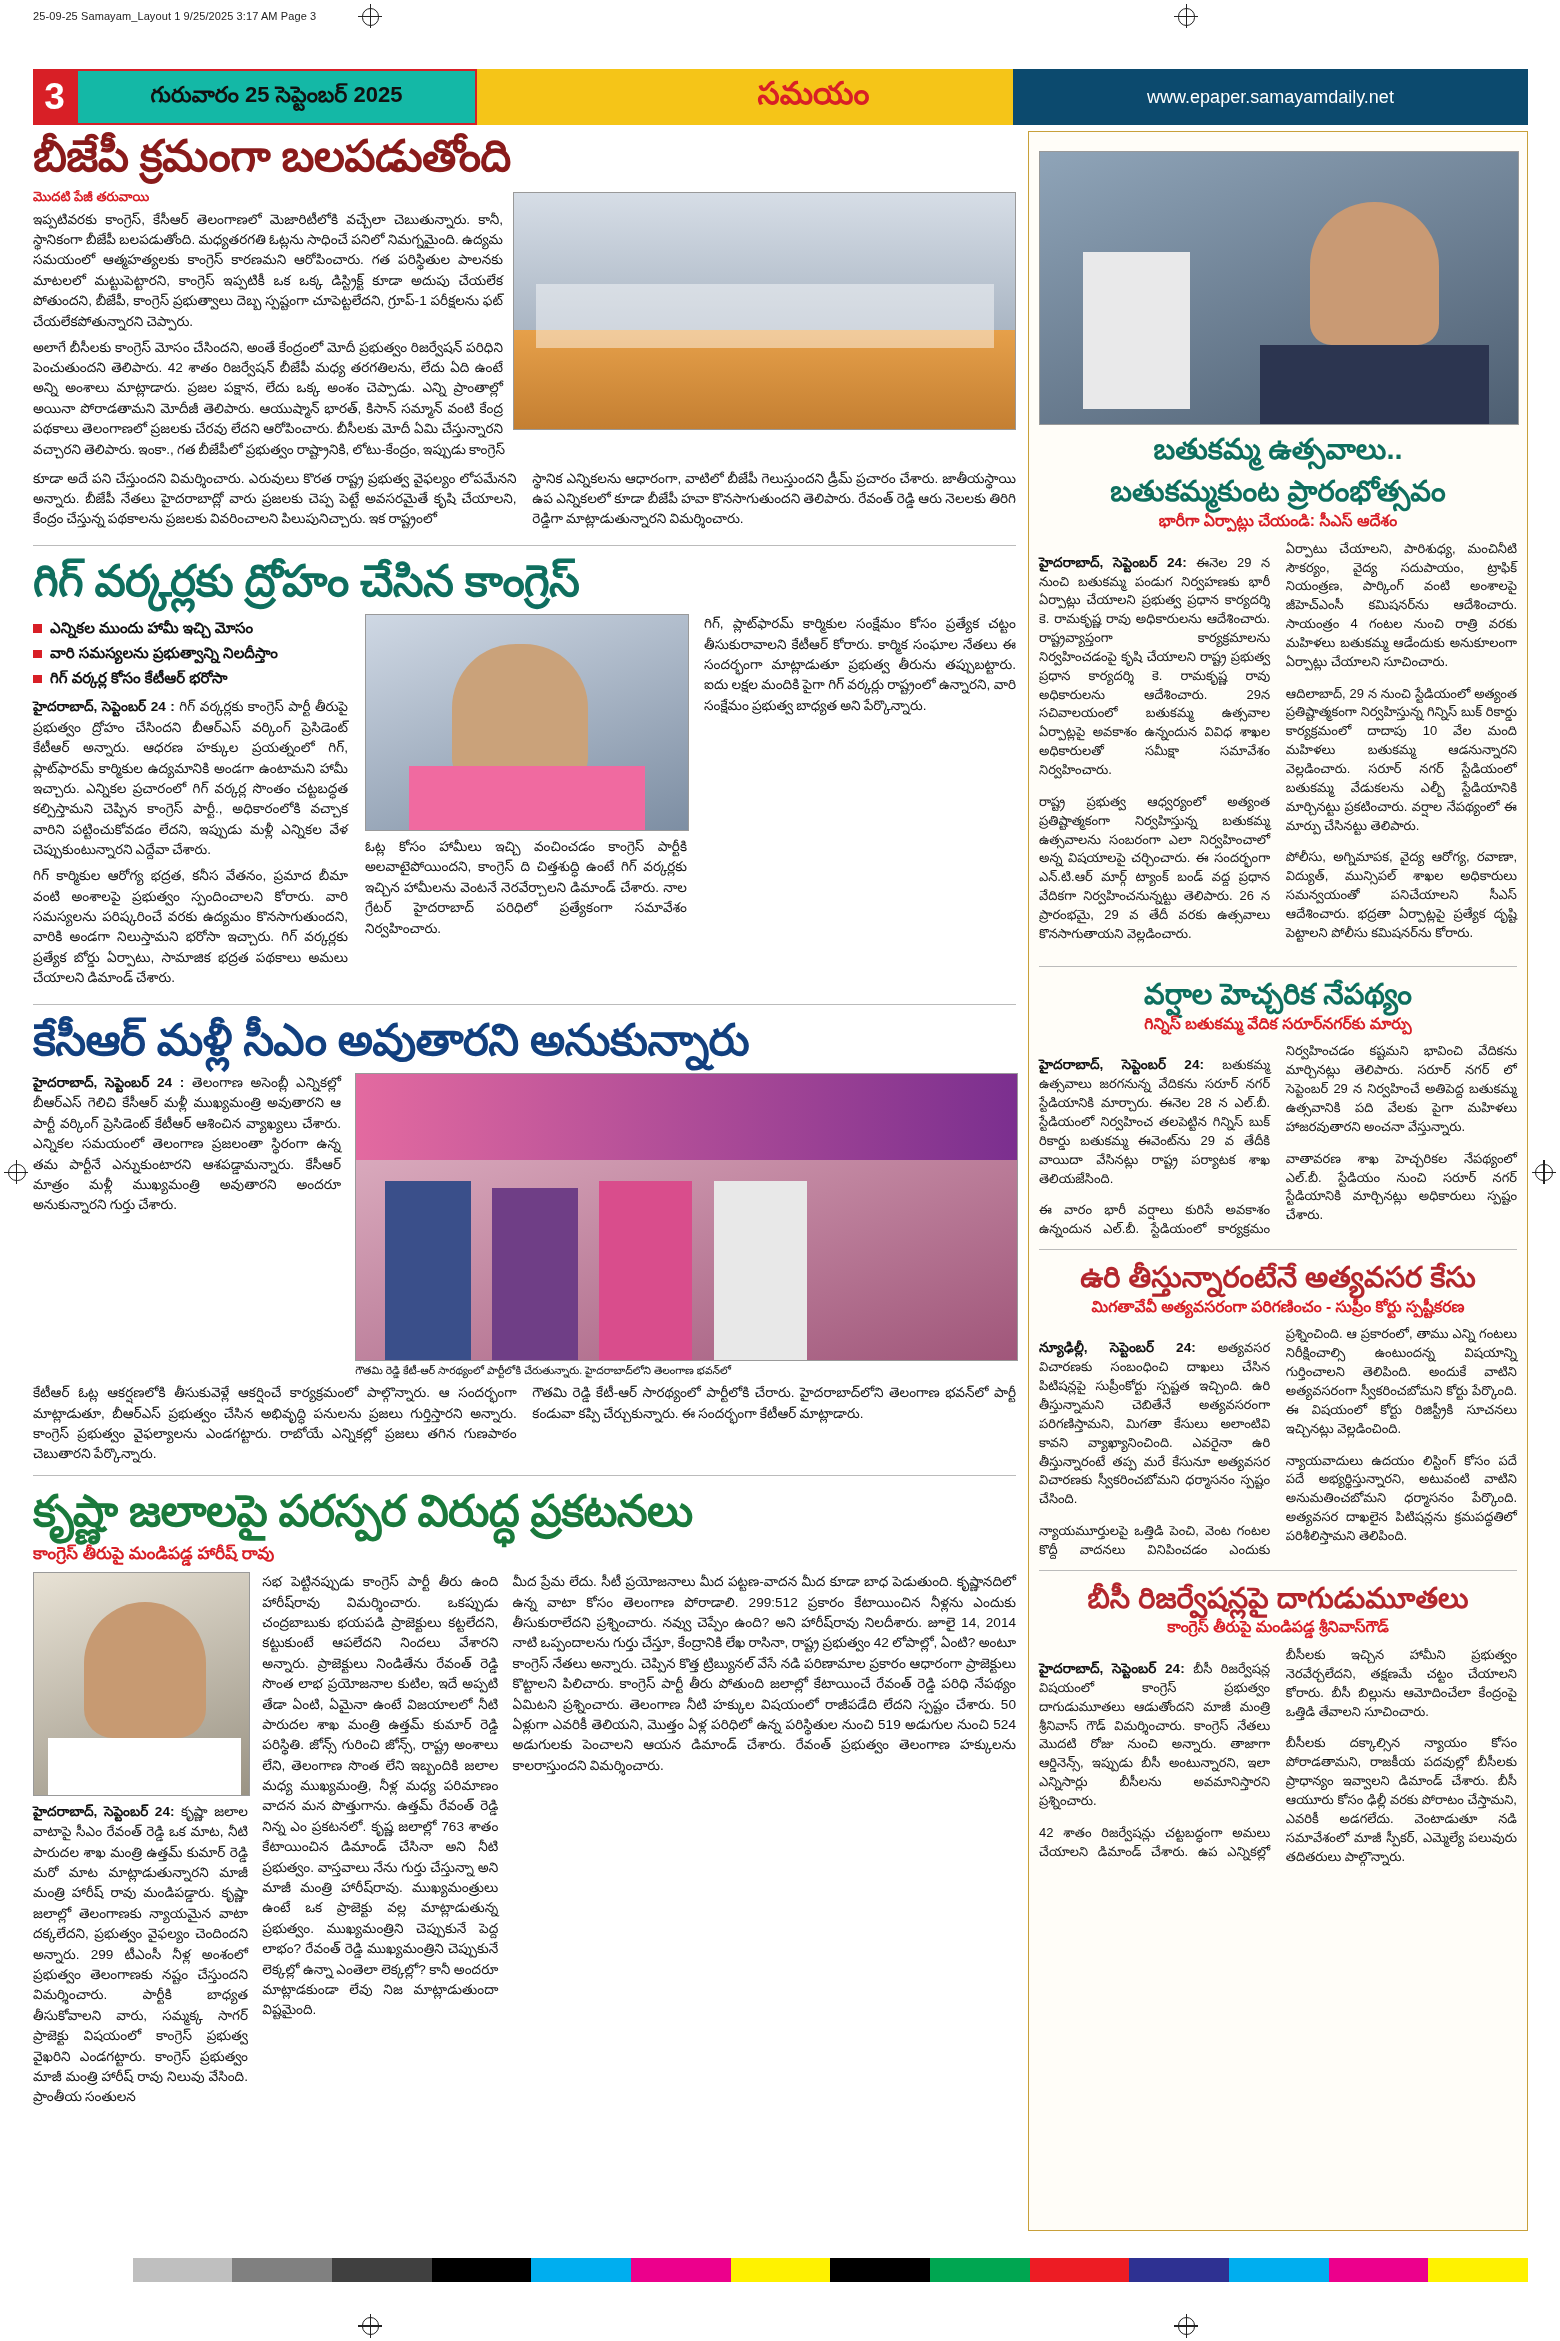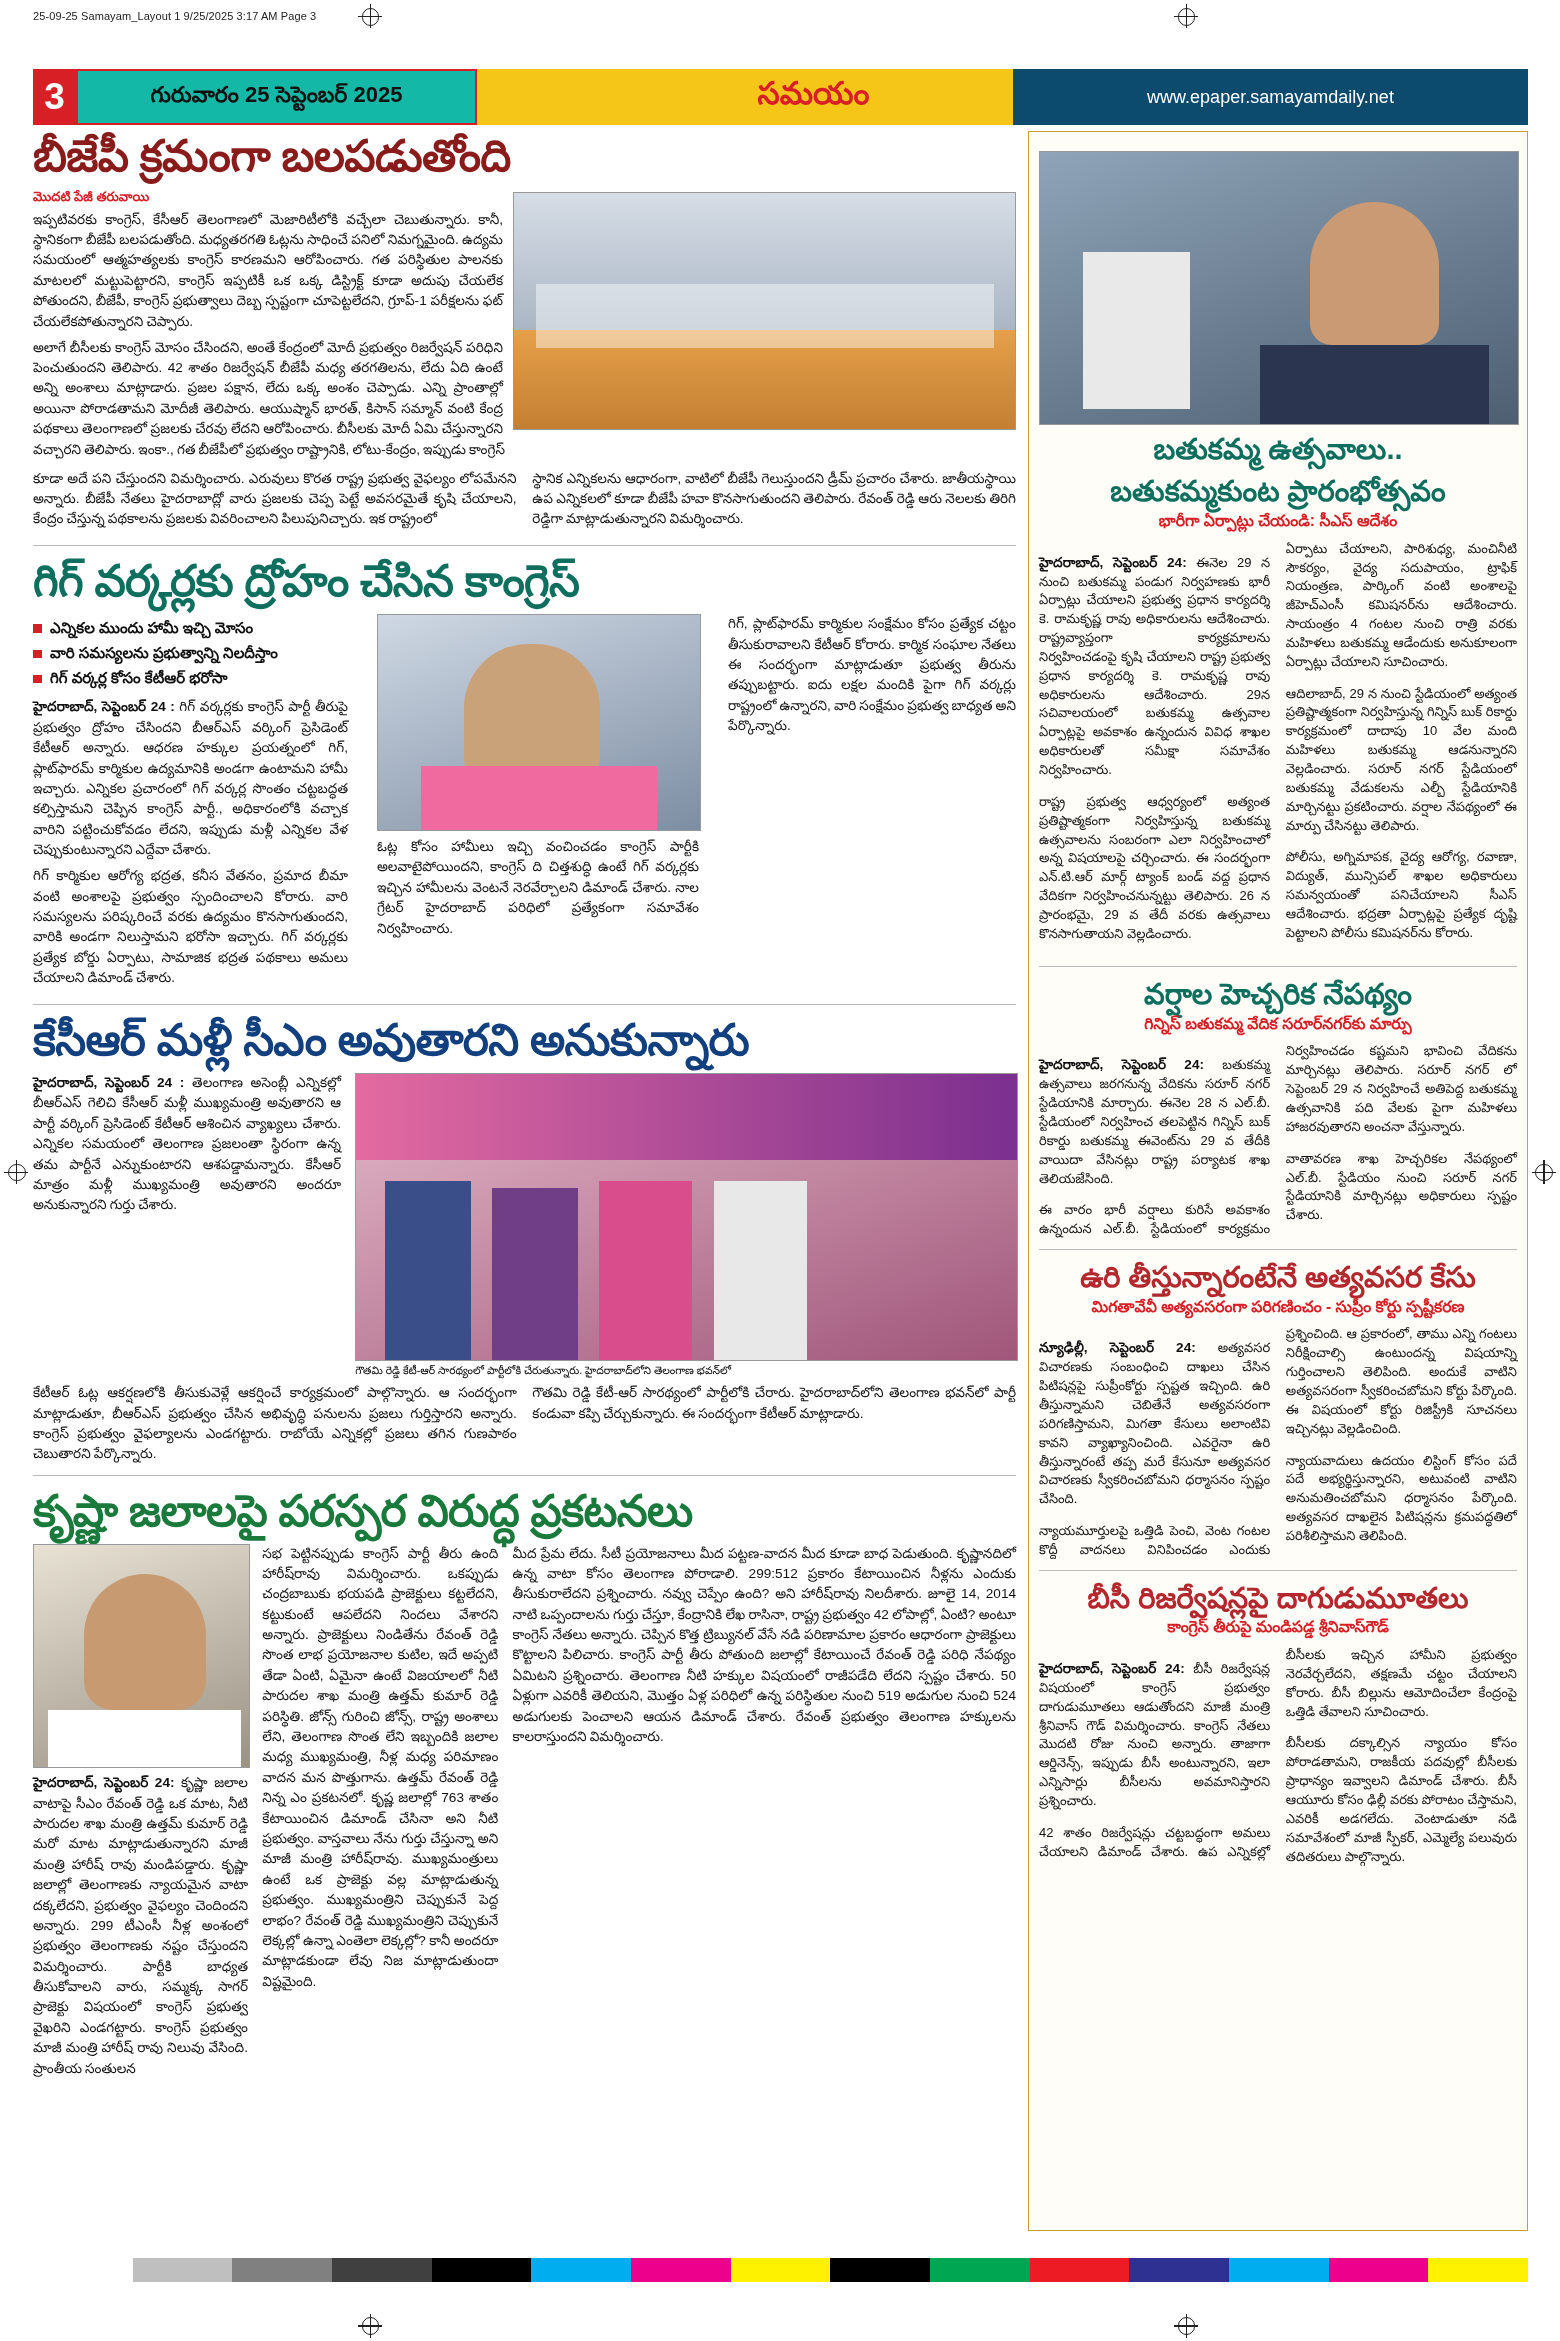--- a/index.html
+++ b/index.html
@@ -164,21 +164,21 @@
             <p class="col">కూడా అదే పని చేస్తుందని విమర్శించారు. ఎరువులు కొరత రాష్ట్ర ప్రభుత్వ వైఫల్యం లోపమేనని అన్నారు. బీజేపీ నేతలు హైదరాబాద్లో వారు ప్రజలకు చెప్ప పెట్టే అవసరమైతే కృషి చేయాలని, కేంద్రం చేస్తున్న పథకాలను ప్రజలకు వివరించాలని పిలుపునిచ్చారు. ఇక రాష్ట్రంలో</p>
             <p class="col">స్థానిక ఎన్నికలను ఆధారంగా, వాటిలో బీజేపీ గెలుస్తుందని డ్రీమ్ ప్రచారం చేశారు. జాతీయస్థాయి ఉప ఎన్నికలలో కూడా బీజేపీ హవా కొనసాగుతుందని తెలిపారు. రేవంత్ రెడ్డి ఆరు నెలలకు తిరిగి రెడ్డిగా మాట్లాడుతున్నారని విమర్శించారు.</p>
           </div>
         </div>
 
         <hr class="hrule">
 
         <div>
           <h2 class="hl teal">గిగ్ వర్కర్లకు ద్రోహం చేసిన కాంగ్రెస్</h2>
 
-          <div style="display:flex; gap:29px;">
+          <div style="display:flex; gap:17px;">
             <div style="width:315px;">
               <ul class="bullets">
                 <li>ఎన్నికల ముందు హామీ ఇచ్చి మోసం</li>
                 <li>వారి సమస్యలను ప్రభుత్వాన్ని నిలదీస్తాం</li>
                 <li>గిగ్ వర్కర్ల కోసం కేటీఆర్ భరోసా</li>
               </ul>
               <p class="col">
                 <span class="dateline">హైదరాబాద్, సెప్టెంబర్ 24 :</span>
                 <span>గిగ్ వర్కర్లకు కాంగ్రెస్ పార్టీ తీరుపై ప్రభుత్వం ద్రోహం చేసిందని బీఆర్ఎస్ వర్కింగ్ ప్రెసిడెంట్ కేటీఆర్ అన్నారు. ఆధరణ హక్కుల ప్రయత్నంలో గిగ్, ప్లాట్‌ఫారమ్ కార్మికుల ఉద్యమానికి అండగా ఉంటామని హామీ ఇచ్చారు. ఎన్నికల ప్రచారంలో గిగ్ వర్కర్ల సొంతం చట్టబద్ధత కల్పిస్తామని చెప్పిన కాంగ్రెస్ పార్టీ., అధికారంలోకి వచ్చాక వారిని పట్టించుకోవడం లేదని, ఇప్పుడు మళ్లీ ఎన్నికల వేళ చెప్పుకుంటున్నారని ఎద్దేవా చేశారు.</span>
               </p>
@@ -222,20 +222,21 @@
           <div class="cols2" style="margin-top:4.3px;">
             <p class="col">కేటీఆర్ ఓట్ల ఆకర్షణలోకి తీసుకువెళ్లే ఆకర్షించే కార్యక్రమంలో పాల్గొన్నారు. ఆ సందర్భంగా మాట్లాడుతూ, బీఆర్ఎస్ ప్రభుత్వం చేసిన అభివృద్ధి పనులను ప్రజలు గుర్తిస్తారని అన్నారు. కాంగ్రెస్ ప్రభుత్వం వైఫల్యాలను ఎండగట్టారు. రాబోయే ఎన్నికల్లో ప్రజలు తగిన గుణపాఠం చెబుతారని పేర్కొన్నారు.</p>
             <p class="col">గౌతమి రెడ్డి కేటీ-ఆర్ సారథ్యంలో పార్టీలోకి చేరారు. హైదరాబాద్‌లోని తెలంగాణ భవన్‌లో పార్టీ కండువా కప్పి చేర్చుకున్నారు. ఈ సందర్భంగా కేటీఆర్ మాట్లాడారు.</p>
           </div>
         </div>
 
         <hr class="hrule">
 
         <div>
           <h2 class="hl green">కృష్ణా జలాలపై పరస్పర విరుద్ధ ప్రకటనలు</h2>
+          <div class="sub-red">కాంగ్రెస్ తీరుపై మండిపడ్డ హారీష్ రావు</div>
 
           <div style="display:flex; gap:14.3px;">
             <div style="width:215px;">
               <div class="photo photo-tint-d" style="width:100%; height:222px;">
                 <div style="position:absolute;left:50px;top:29px;width:122px;height:136px;background:#c79a72;border-radius:61px 61px 29px 29px;"></div>
                 <div style="position:absolute;left:14.3px;bottom:0;width:193px;height:57px;background:#ffffff;"></div>
               </div>
               <p class="col" style="margin-top:5.7px;">
                 <span class="dateline">హైదరాబాద్, సెప్టెంబర్ 24:</span>
                 <span>కృష్ణా జలాల వాటాపై సీఎం రేవంత్ రెడ్డి ఒక మాట, నీటి పారుదల శాఖ మంత్రి ఉత్తమ్ కుమార్ రెడ్డి మరో మాట మాట్లాడుతున్నారని మాజీ మంత్రి హారీష్ రావు మండిపడ్డారు. కృష్ణా జలాల్లో తెలంగాణకు న్యాయమైన వాటా దక్కలేదని, ప్రభుత్వం వైఫల్యం చెందిందని అన్నారు. 299 టీఎంసీ నీళ్ల అంశంలో ప్రభుత్వం తెలంగాణకు నష్టం చేస్తుందని విమర్శించారు. పార్టీకి బాధ్యత తీసుకోవాలని వారు, సమ్మక్క సాగర్ ప్రాజెక్టు విషయంలో కాంగ్రెస్ ప్రభుత్వ వైఖరిని ఎండగట్టారు. కాంగ్రెస్ ప్రభుత్వం మాజీ మంత్రి హారీష్ రావు నిలువు వేసింది. ప్రాంతీయ సంతులన</span>

